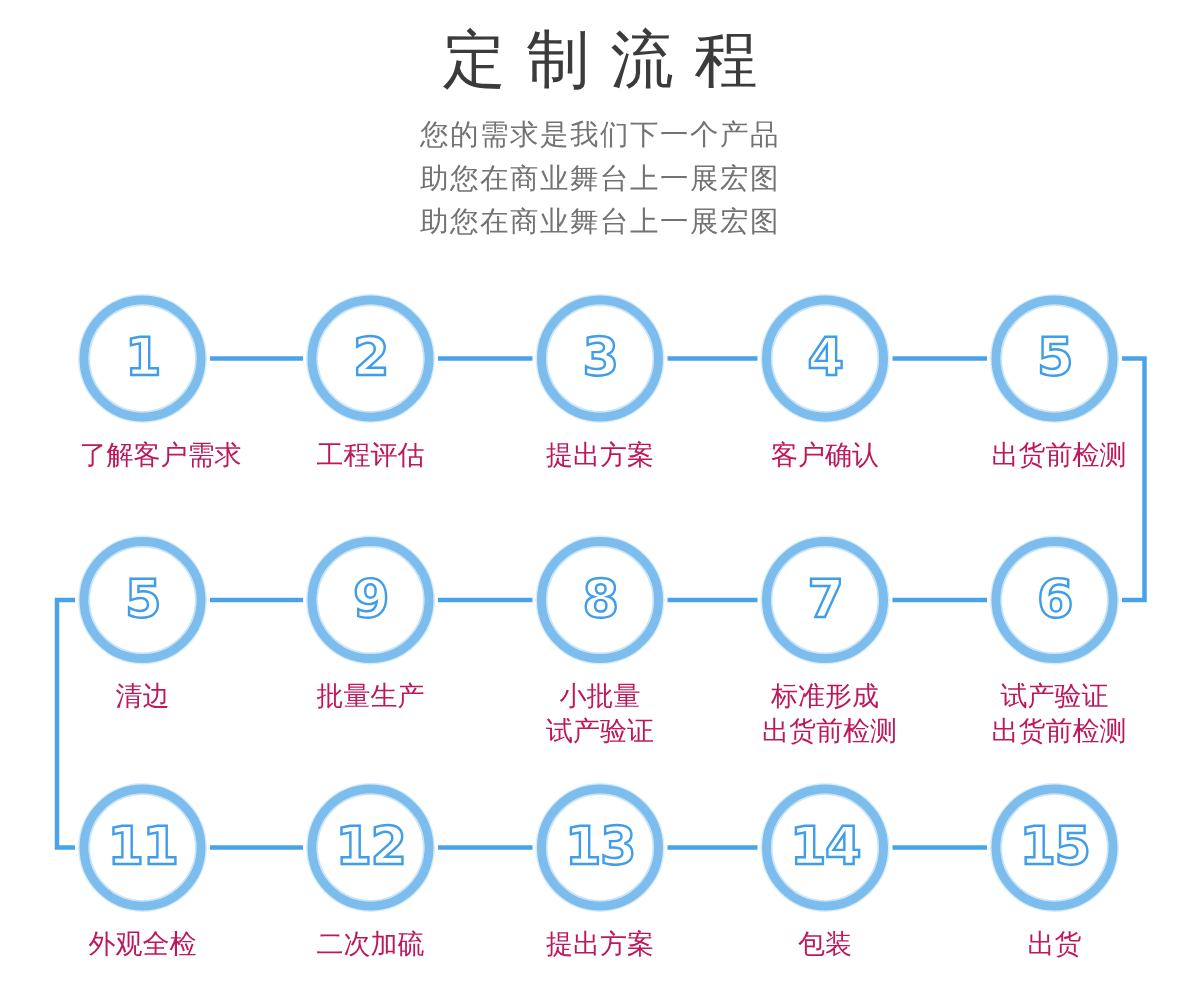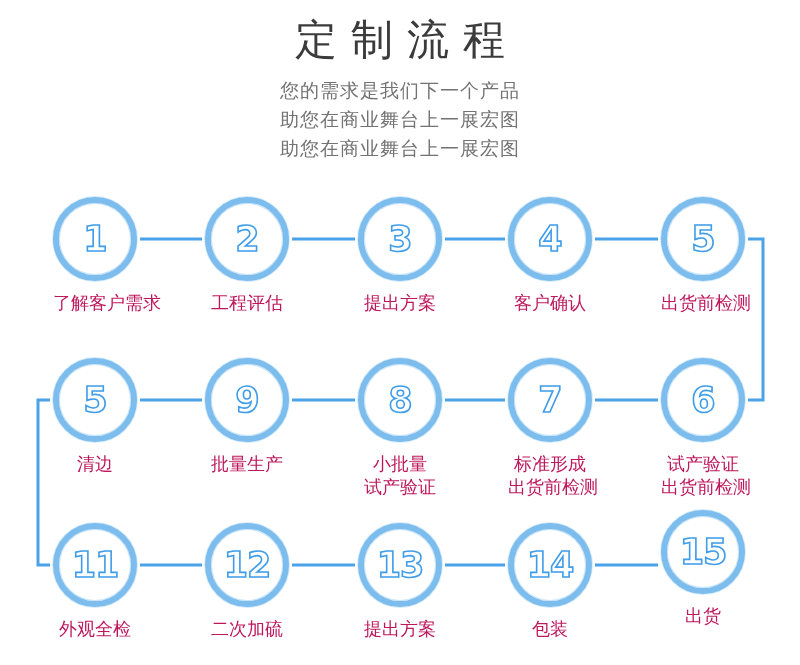--- a/index.html
+++ b/index.html
@@ -272,21 +272,21 @@
 
     <div class="node" style="left:550px; top:337px;">
       <div class="node-circle">
         <span class="node-number">14</span>
       </div>
       <div class="node-label">
         <span>包装</span>
       </div>
     </div>
 
-    <div class="node" style="left:703px; top:324px;">
+    <div class="node" style="left:703px; top:337px;">
       <div class="node-circle">
         <span class="node-number">15</span>
       </div>
       <div class="node-label">
         <span>出货</span>
       </div>
     </div>
 
   </div>
 </div>

